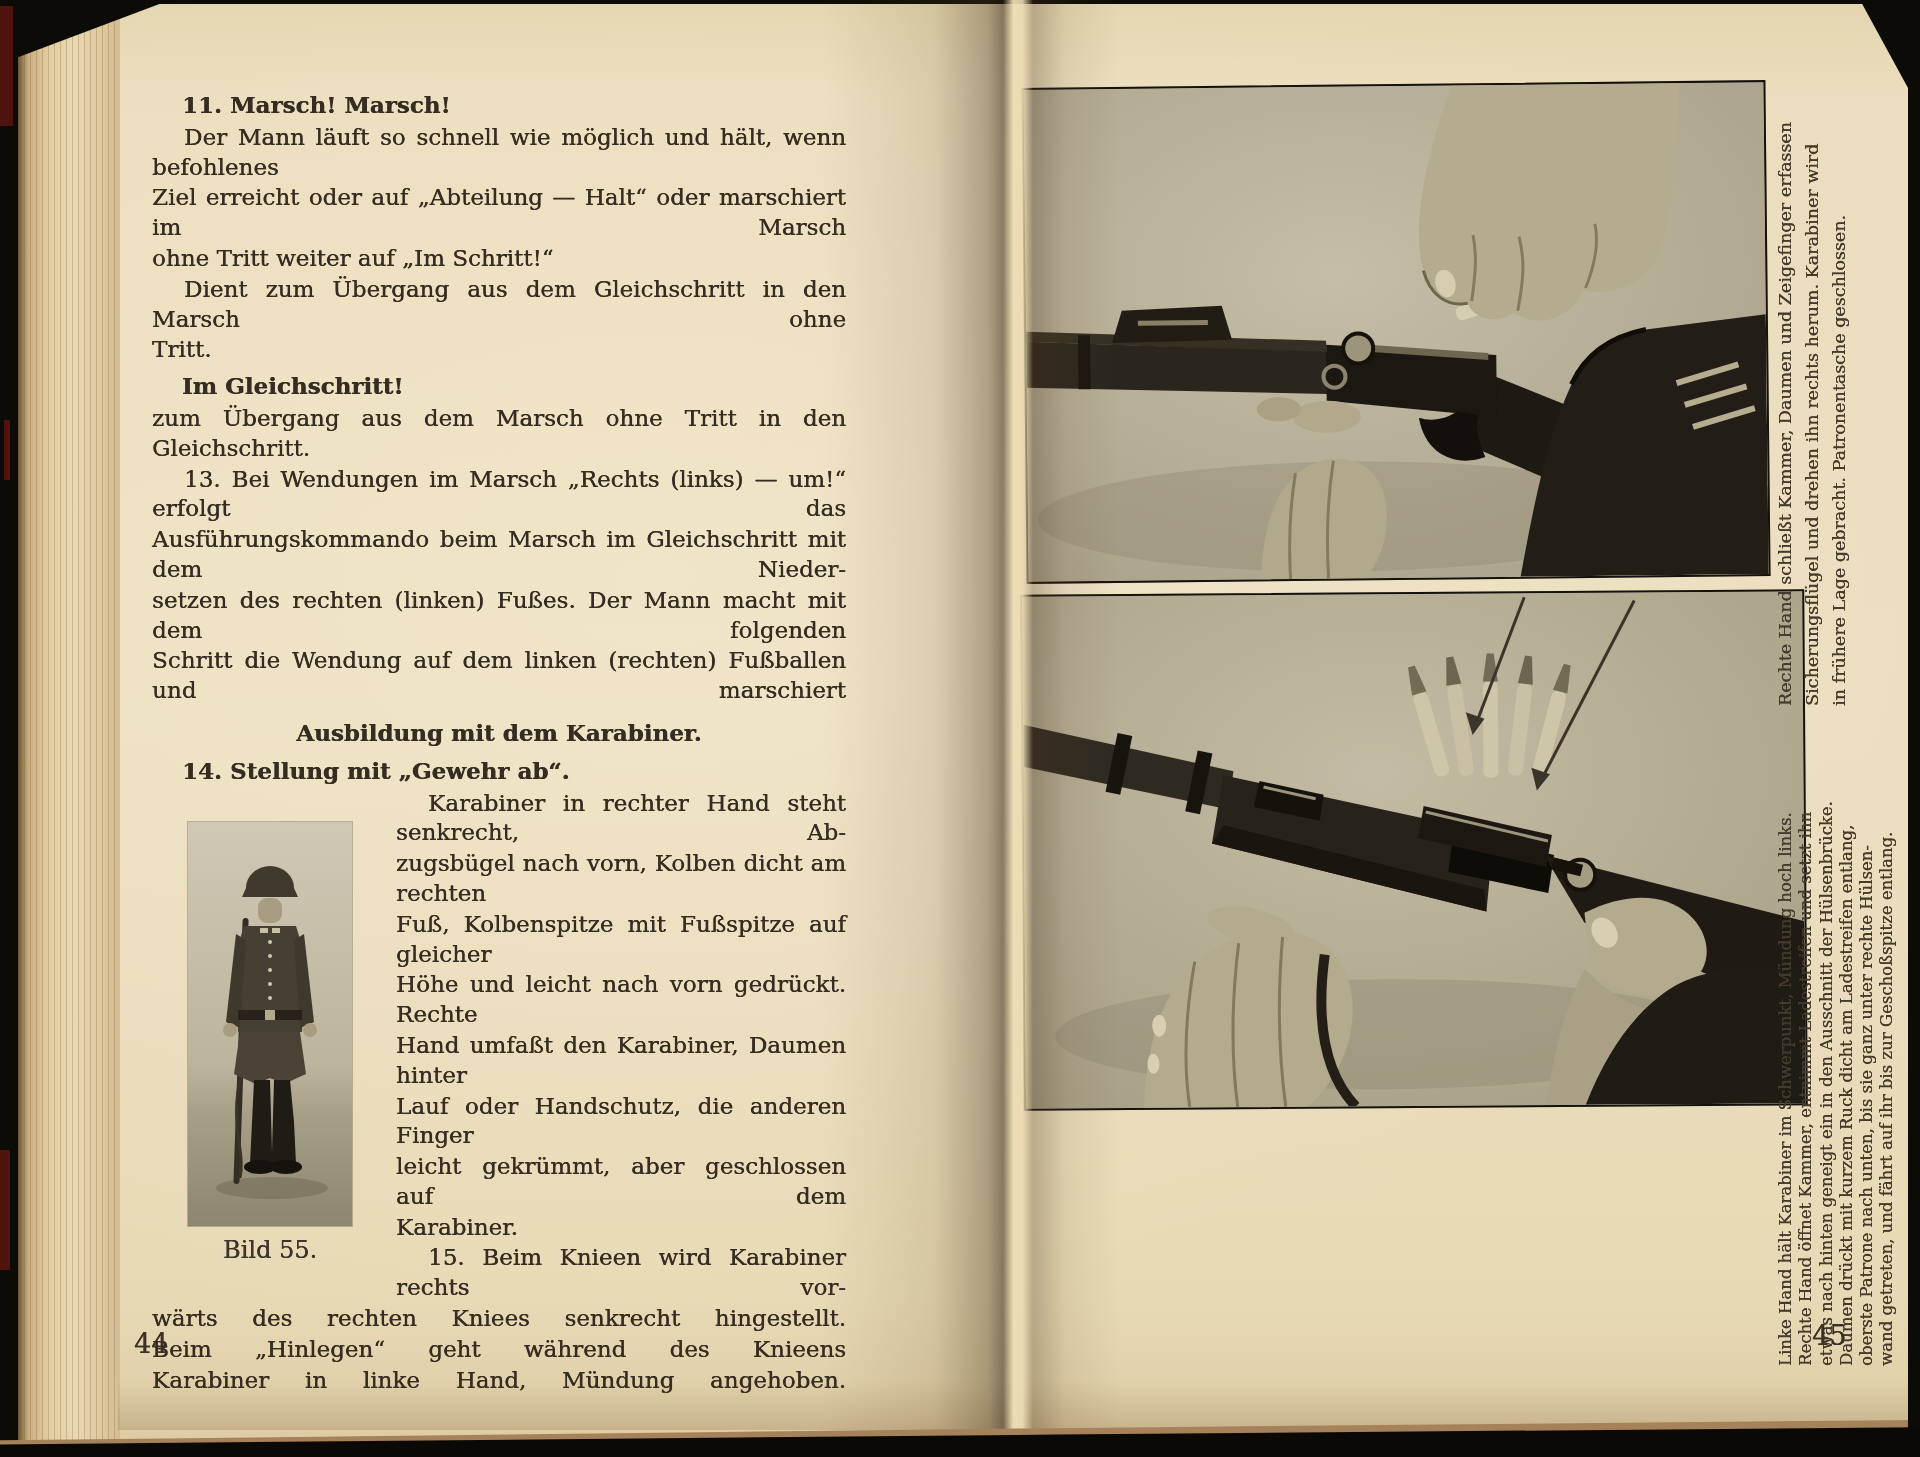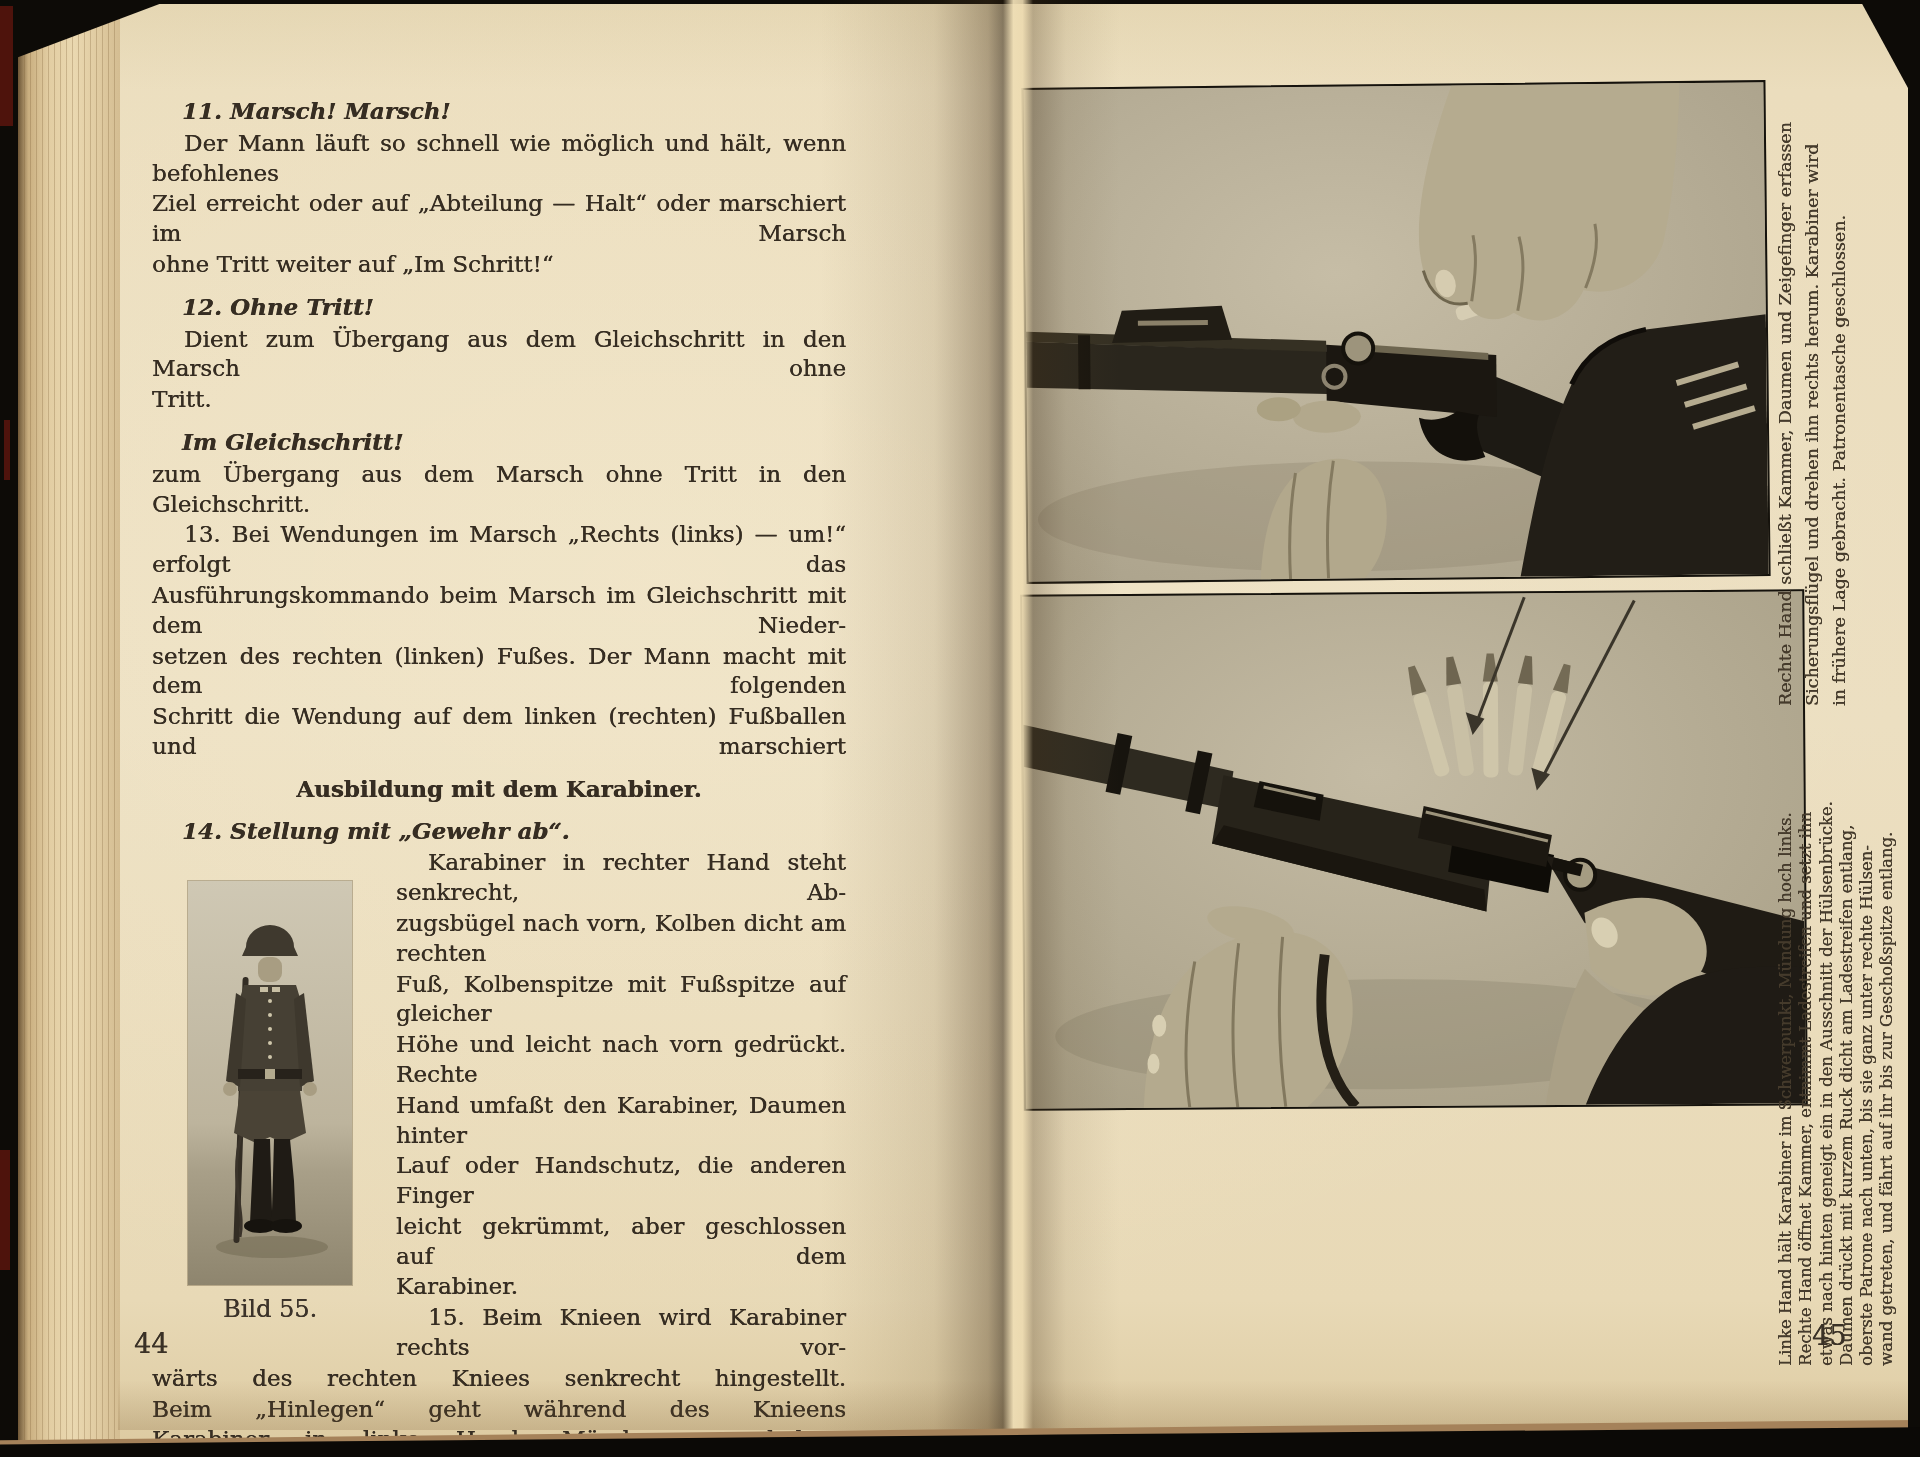--- a/index.html
+++ b/index.html
@@ -47,21 +47,21 @@
   .bottom-shadow{position:absolute;left:118px;top:1380px;width:1790px;height:50px;z-index:5;
     background:linear-gradient(180deg,rgba(120,90,50,0),rgba(120,90,50,.22));}
   .right-black{position:absolute;right:0;top:0;width:12px;height:1457px;background:#0d0b07;z-index:7;}
 
   
   .textcol{position:absolute;left:152px;top:84px;width:694px;z-index:2;
     font-size:23px;line-height:29.8px;text-shadow:.35px 0 0 currentColor;}
   .ln{text-align:justify;text-align-last:justify;}
   .ln.jl{text-align-last:left;}
   .ln.ji{text-indent:32px;}
-  .ln.h{font-weight:700;text-align:right;text-align-last:left;text-indent:30px;margin-top:12px;margin-bottom:2px;font-style:italic;}
+  .ln.h{font-weight:700;text-align:right;text-align-last:left;text-indent:30px;margin-top:6px;margin-bottom:2px;}
   .ln.ctr{font-weight:700;text-align:right;text-align-last:center;margin-top:12px;margin-bottom:8px;}
   .ln b{font-weight:700;}
 
   .fig{float:left;width:244px;height:512px;}
   .fig .photoframe{margin:34px 0 0 36px;width:164px;height:404px;overflow:hidden;
     box-shadow:0 0 0 1px rgba(90,75,50,.35);}
   .fig .photoframe svg{display:block;}
   .figcap{margin:10px 0 0 36px;width:164px;text-align:center;font-size:24px;color:#3c332a;}
 
   .pagenum{position:absolute;font-size:27px;color:#3a3126;z-index:2;text-shadow:.3px 0 0 currentColor;}
@@ -93,21 +93,20 @@
   <div class="cover-fleck fleck1"></div>
   <div class="cover-fleck fleck2"></div>
   <div class="cover-fleck fleck3"></div>
 
   <div class="textcol">
     <div>
         <div class="ln h"><b></b><span>11. Marsch! Marsch!</span></div>
         <div class="ln ji"><b></b><span>Der Mann läuft so schnell wie möglich und hält, wenn befohlenes</span></div>
         <div class="ln j"><b></b><span>Ziel erreicht oder auf „Abteilung — Halt“ oder marschiert im Marsch</span></div>
         <div class="ln jl"><b></b><span>ohne Tritt weiter auf „Im Schritt!“</span></div>
-        <div class="ln h"><b></b><span>12. Ohne Tritt!</span></div>
         <div class="ln ji"><b></b><span>Dient zum Übergang aus dem Gleichschritt in den Marsch ohne</span></div>
         <div class="ln jl"><b></b><span>Tritt.</span></div>
         <div class="ln h"><b></b><span>Im Gleichschritt!</span></div>
         <div class="ln jl"><b></b><span>zum Übergang aus dem Marsch ohne Tritt in den Gleichschritt.</span></div>
         <div class="ln ji"><b></b><span>13. Bei Wendungen im Marsch „Rechts (links) — um!“ erfolgt das</span></div>
         <div class="ln j"><b></b><span>Ausführungskommando beim Marsch im Gleichschritt mit dem Nieder-</span></div>
         <div class="ln j"><b></b><span>setzen des rechten (linken) Fußes. Der Mann macht mit dem folgenden</span></div>
         <div class="ln j"><b></b><span>Schritt die Wendung auf dem linken (rechten) Fußballen und marschiert</span></div>
         <div class="ln ctr"><b></b><span>Ausbildung mit dem Karabiner.</span></div>
         <div class="ln h"><b></b><span>14. Stellung mit „Gewehr ab“.</span></div>

